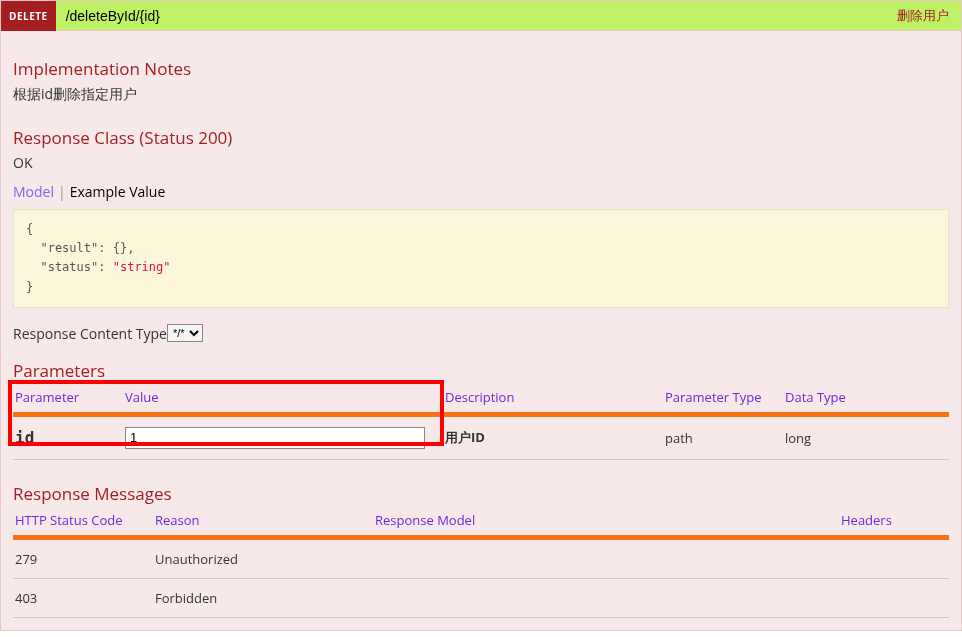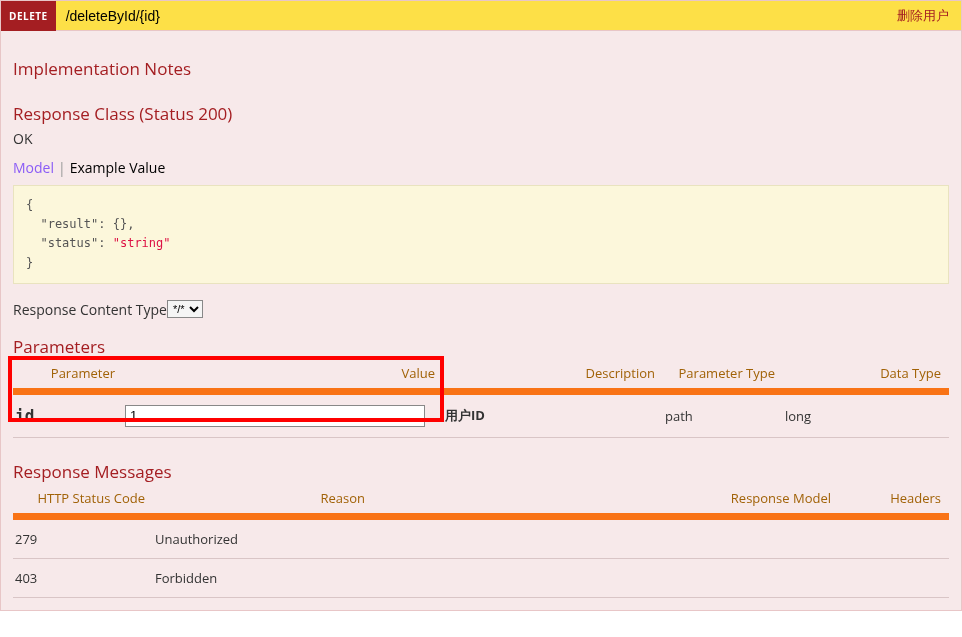--- a/index.html
+++ b/index.html
@@ -11,21 +11,21 @@
     background: #fff;
   }
   .op {
     width: 962px;
     border: 1px solid #e8c6c7;
     background: #f7e9ea;
   }
   .op-header {
     display: flex;
     align-items: center;
-    background: #fde047;
+    background: #bef264;
     border-bottom: 1px solid #e8c6c7;
     padding: 0;
     height: 30px;
     position: relative;
   }
   .http-method {
     background: #a41e22;
     color: #fff;
     font-size: 10px;
     font-weight: 700;
@@ -103,25 +103,25 @@
     background: #f5f5f5;
     padding: 0 1px;
     height: 18px;
   }
   table.params, table.resps {
     border-collapse: collapse;
     width: 100%;
     margin: 0;
   }
   table.params th, table.resps th {
-    text-align: right;
+    text-align: left;
     font-weight: 400;
     font-size: 13px;
-    color: #a16207;
-    border-bottom: 7px solid #f97316;
+    color: #6d28d9;
+    border-bottom: 5px solid #f97316;
     padding: 4px 8px 6px 2px;
   }
   table.params td, table.resps td {
     font-size: 13px;
     color: #333;
     border-bottom: 1px solid #d9c5c6;
     padding: 10px 8px 10px 2px;
     vertical-align: middle;
   }
   table.resps td { border-bottom: 1px solid #d9c5c6; }
@@ -161,20 +161,21 @@
 <div class="op">
   <div class="op-header">
     <span class="http-method">DELETE</span>
     <span class="path">/deleteById/{id}</span>
     <span class="summary">删除用户</span>
   </div>
 
   <div class="op-body">
 
     <h4 class="section">Implementation Notes</h4>
+    <div class="plain">根据id删除指定用户</div>
 
     <h4 class="section" style="margin-top:22px">Response Class (Status 200)</h4>
     <div class="plain status-ok">OK</div>
 
     <div class="tabs">
       <span class="tab">Model</span><span class="tab-sep">|</span><span class="tab active">Example Value</span>
     </div>
 
     <div class="example-box"><span>{</span>
 <span>  "result"</span><span>: {},</span>

